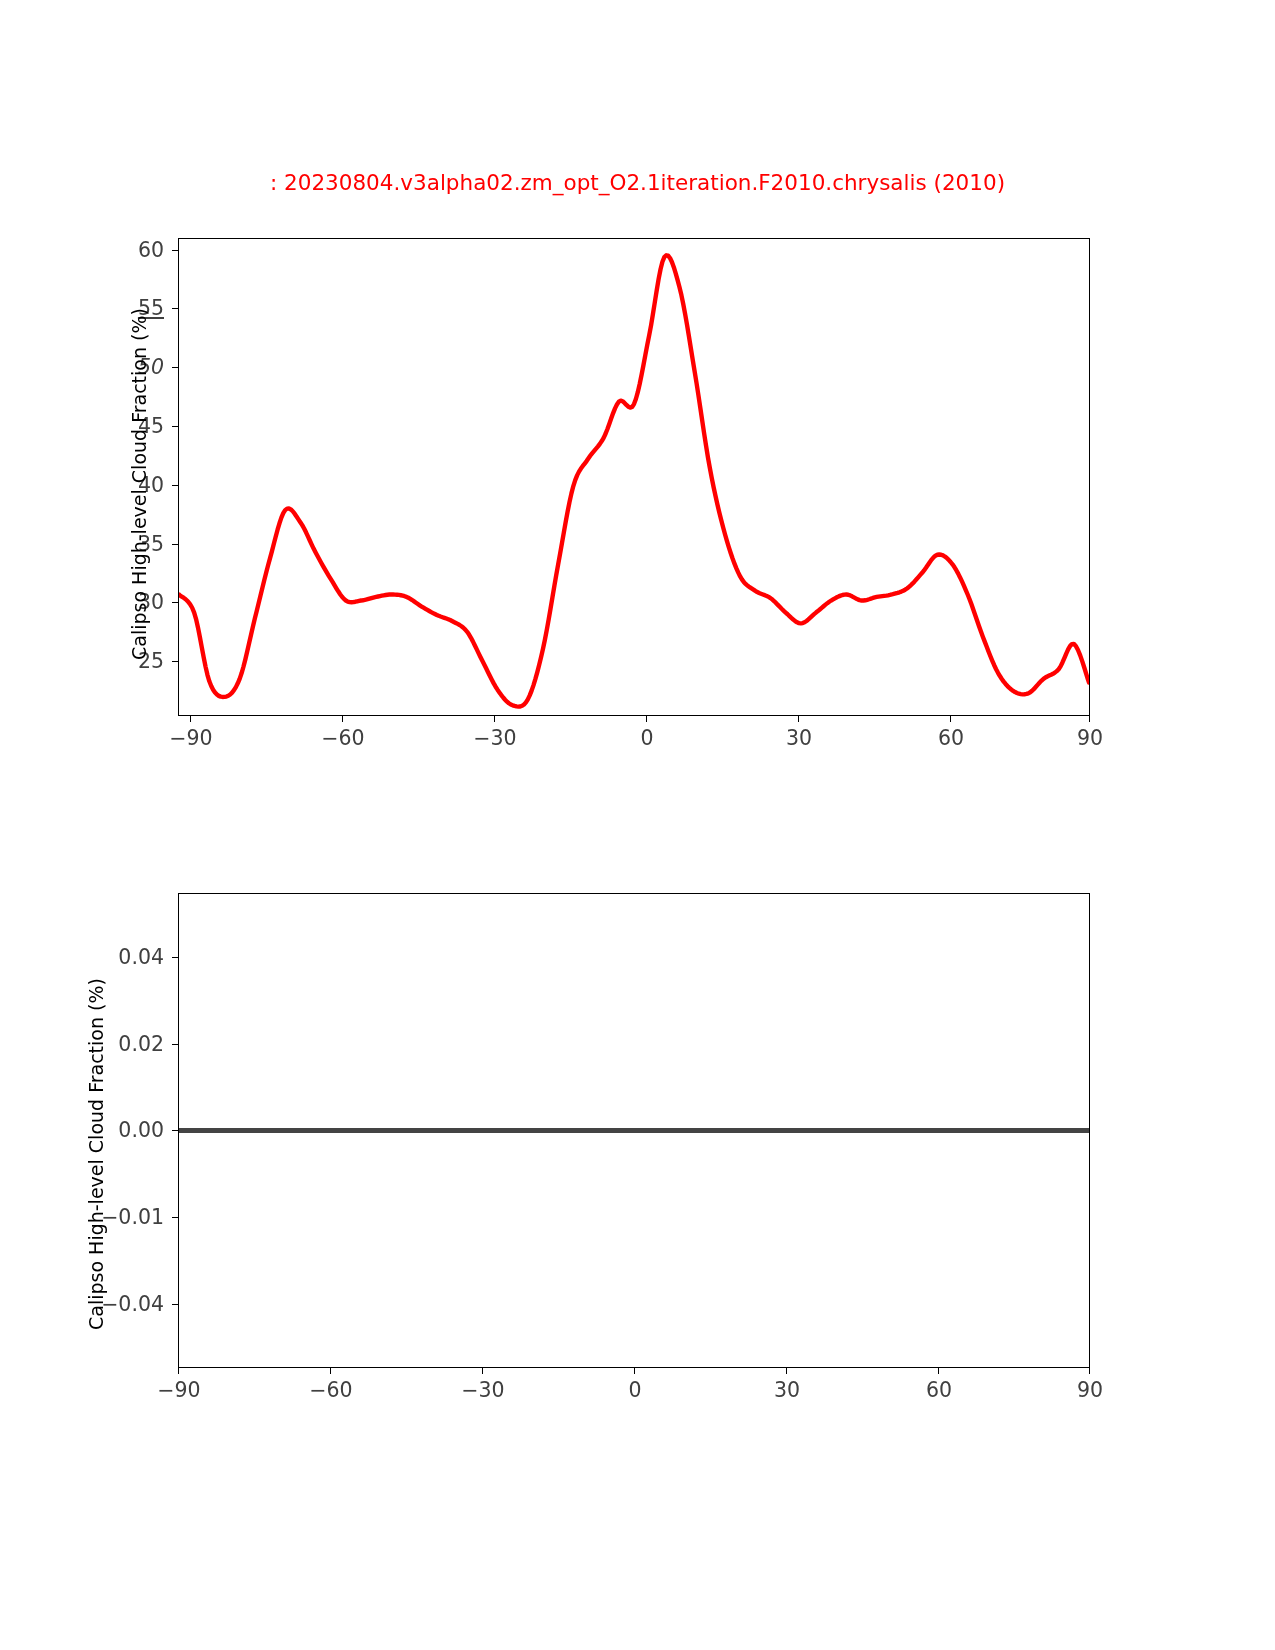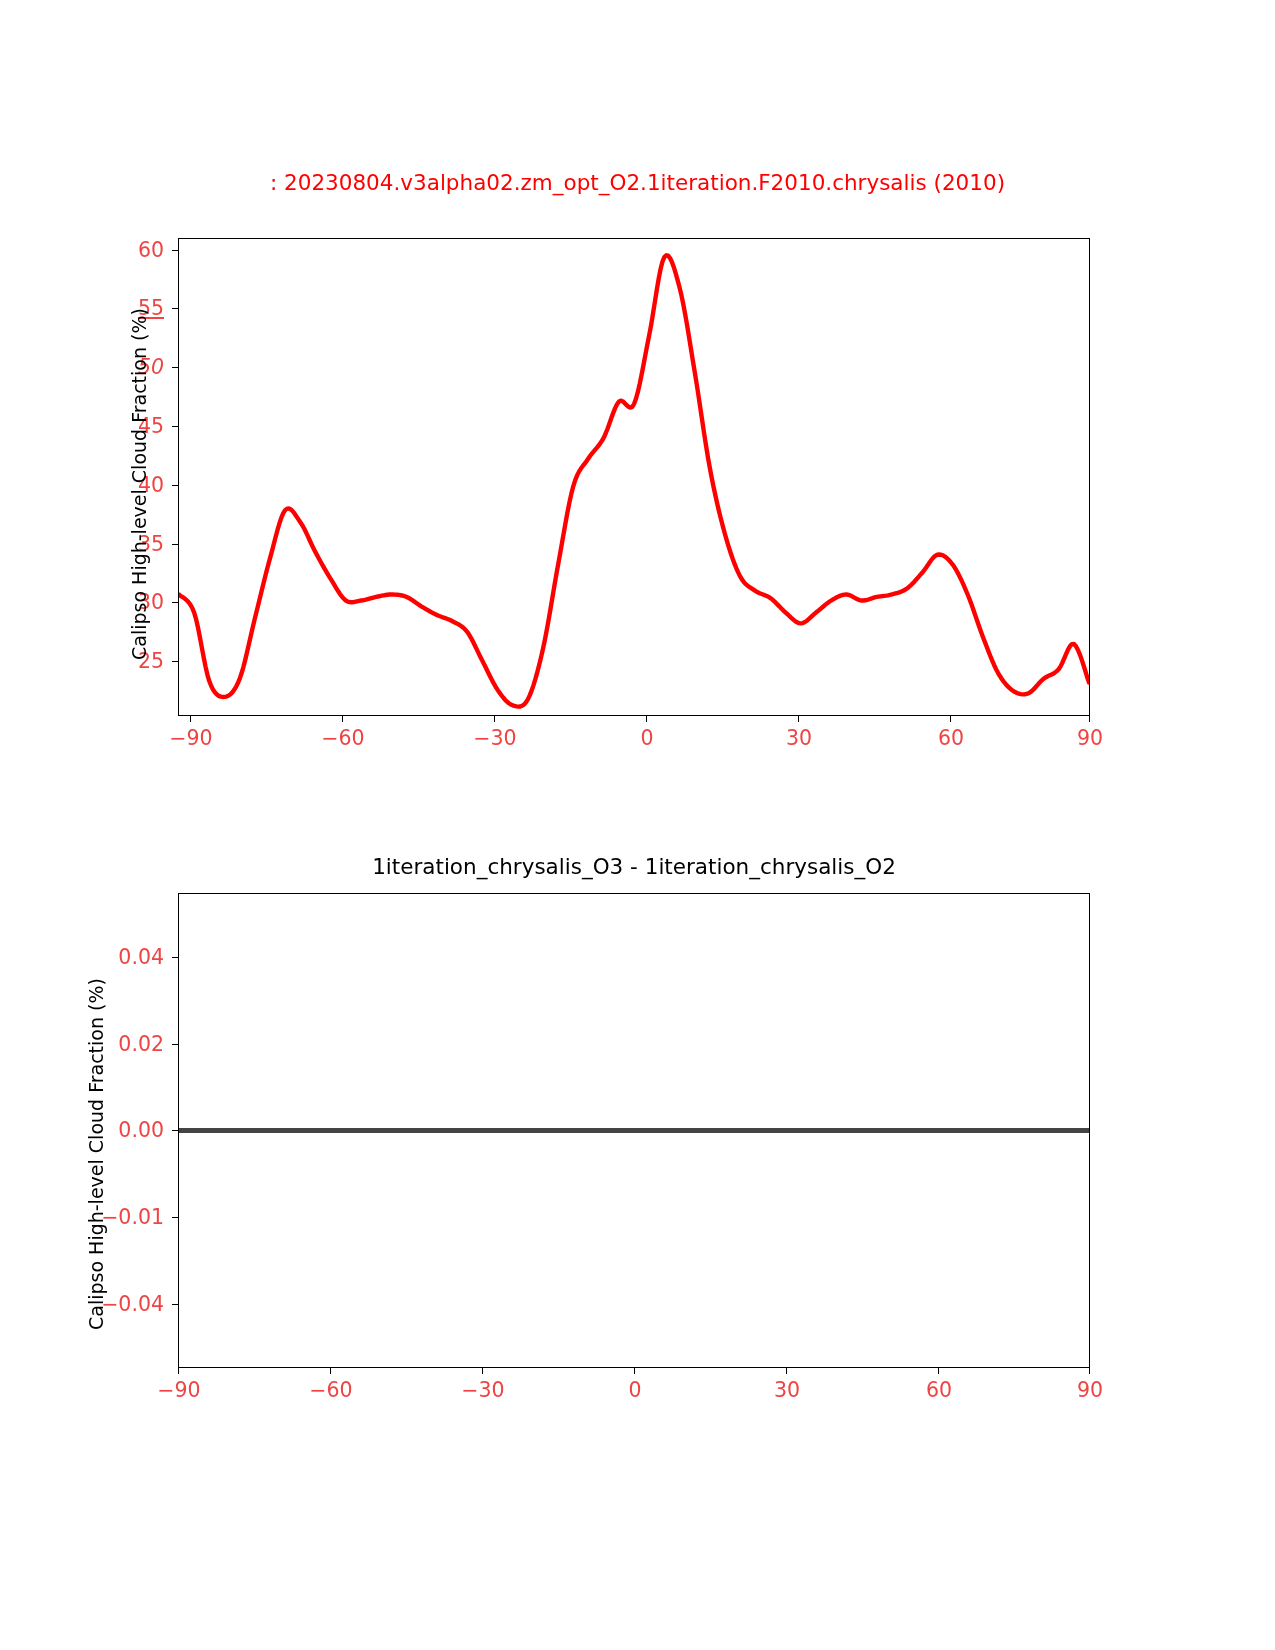--- a/index.html
+++ b/index.html
@@ -75,21 +75,21 @@
     top: 0;
     width: 100%;
     height: 100%;
     display: block;
   }
 
   
   .tick-label {
     position: absolute;
     font-size: 20.5px;
-    color: #ef4444;
+    color: #404040;
     white-space: pre;
   }
   .xtick {
     transform: translateX(-50%);
     text-align: right;
   }
   .ytick {
     text-align: right;
     transform: translateY(-50%);
   }
@@ -291,21 +291,20 @@
   <div class="tick-label xtick" style="left:191px; top:726px;">−90</div>
   <div class="tick-label xtick" style="left:343px; top:726px;">−60</div>
   <div class="tick-label xtick" style="left:495px; top:726px;">−30</div>
   <div class="tick-label xtick" style="left:647px; top:726px;">0</div>
   <div class="tick-label xtick" style="left:799px; top:726px;">30</div>
   <div class="tick-label xtick" style="left:951px; top:726px;">60</div>
   <div class="tick-label xtick" style="left:1090px; top:726px;">90</div>
 
   <div class="ylabel" id="ylabel-top">Calipso High-level Cloud Fraction (%)</div>
 
-  <div id="diff-title">1iteration_chrysalis_O3 - 1iteration_chrysalis_O2</div>
 
   <div class="axes" id="axes-bottom">
     <svg class="plot-svg" viewBox="0 0 912 475" preserveAspectRatio="none">
       <line id="diff-zero-line" x1="0" y1="237.5" x2="912" y2="237.5" stroke="#444444" stroke-width="5"></line>
     </svg>
   </div>
 
   <div class="tick-mark tick-y" style="left:172px; top:957px;"></div>
   <div class="tick-mark tick-y" style="left:172px; top:1044px;"></div>
   <div class="tick-mark tick-y" style="left:172px; top:1130px;"></div>

